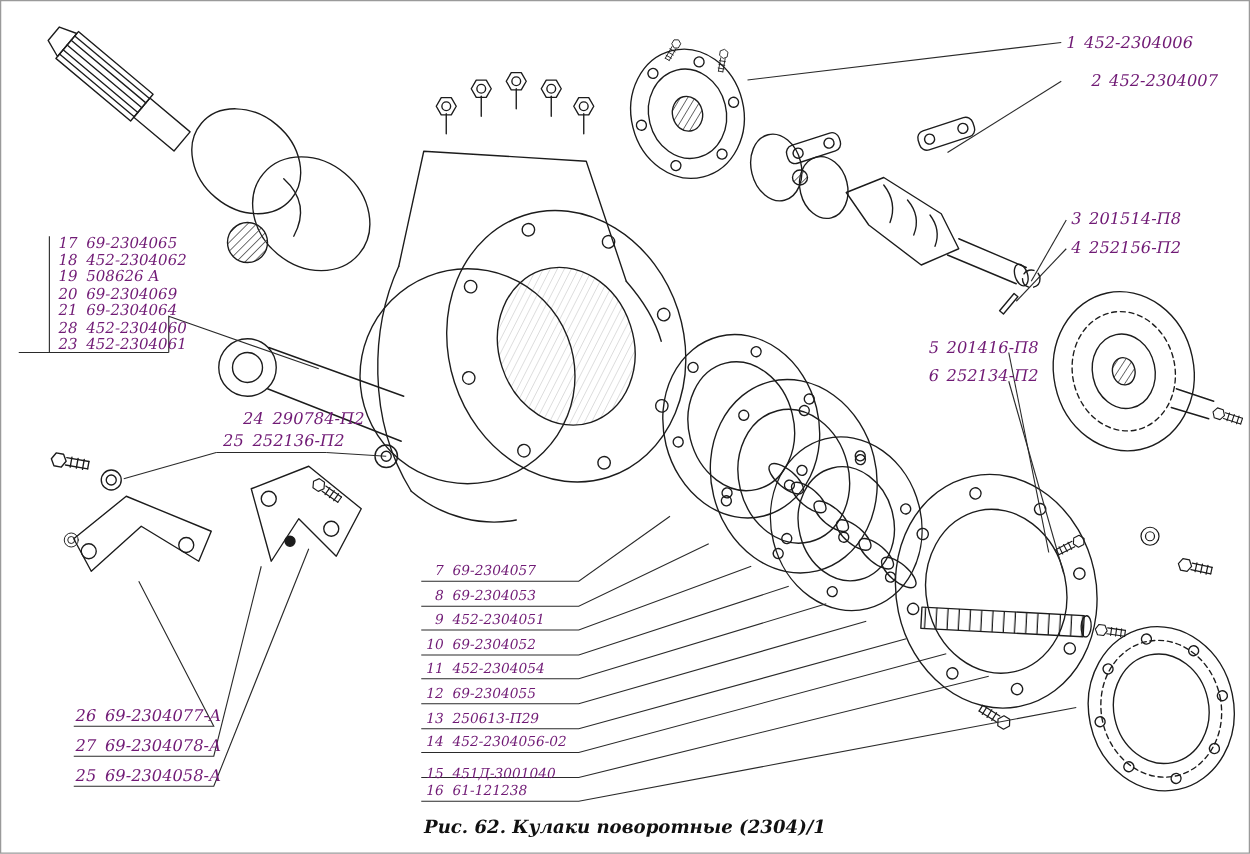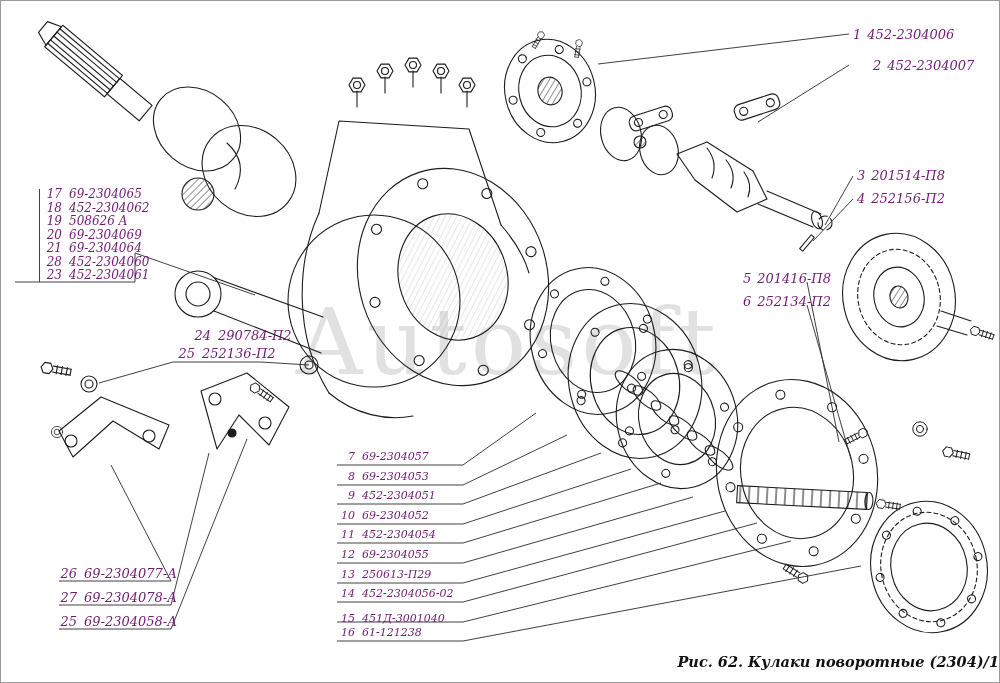--- a/index.html
+++ b/index.html
@@ -20,29 +20,28 @@
     font-style:italic; color:#701a75; font-family:"DejaVu Serif", serif;
   }
   .callout .c-num { display:inline-block; min-width:18px; text-align:right; margin-right:7px; }
   .g-float { font-size:13px; }
   .g-float .c-num { min-width:0; margin-right:6px; }
   .g-box  { font-size:12px;margin-left:29px; }
   .g-mid  { font-size:13px; }
   .g-list { font-size:11px; }
   .caption {
     position:absolute; left:0; right:0; top:652px; z-index:3;
-    text-align:right; font-size:14.5px; font-weight:bold; font-style:italic; color:#111;
+    text-align:center; font-size:14.5px; font-weight:bold; font-style:italic; color:#111;
   }
 </style>
 </head>
 <body>
 
 <div class="page">
 
-  <div class="watermark">Autosoft</div>
 
   <svg class="drawing" width="1000" height="683" viewBox="0 0 1000 683">
     <defs>
       <pattern id="hatch" width="5" height="5" patternUnits="userSpaceOnUse" patternTransform="rotate(45)">
         <line x1="0" y1="0" x2="0" y2="5" stroke="#444" stroke-width="1.2"></line>
       </pattern>
       <pattern id="vhatch" width="9" height="20" patternUnits="userSpaceOnUse">
         <line x1="1" y1="0" x2="1" y2="20" stroke="#1c1c1c" stroke-width="1"></line>
       </pattern>
       <g id="stud8">

